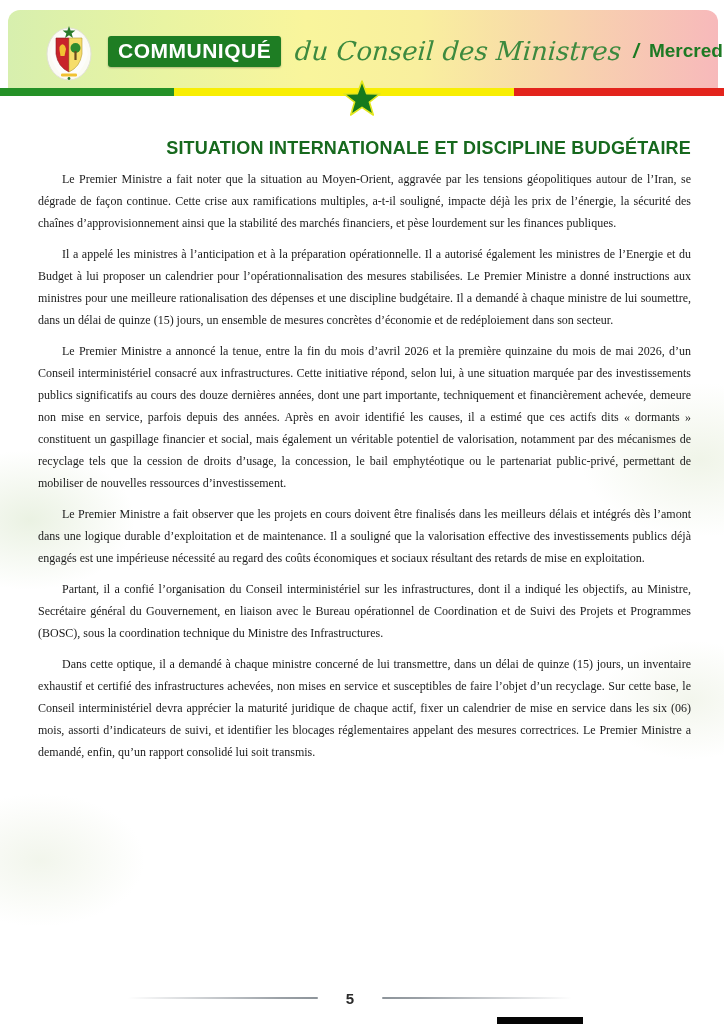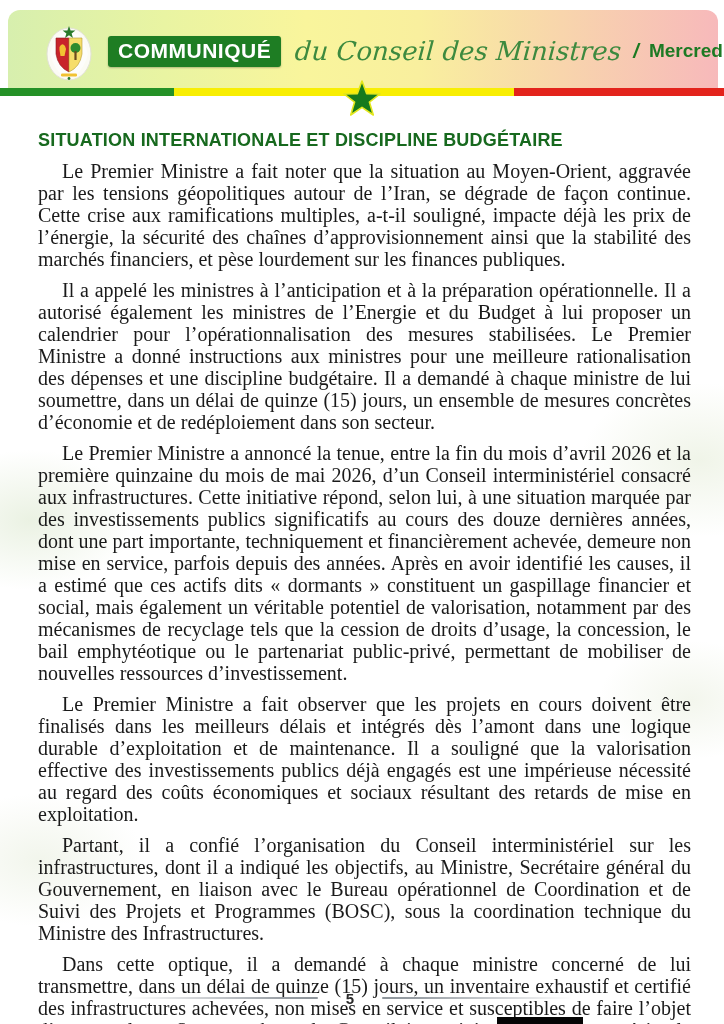--- a/index.html
+++ b/index.html
@@ -47,27 +47,27 @@
   .s-green{width:24%;background:#259127;}
   .s-yellow{width:47%;background:#f8ee04;}
   .s-red{flex:1;background:#e3231c;}
   .flag-star{position:absolute;left:343px;top:80px;width:38px;height:38px;}
   
   main{
     position:absolute;left:0;right:0;top:96px;
     padding:26px 33px 0 38px;box-sizing:border-box;
   }
   h2{
-    margin:8px 0 9px;text-align:left;color:#17691e;
+    margin:16px 0 9px;text-align:right;color:#17691e;
     font-family:"Liberation Sans","DejaVu Sans",sans-serif;
     font-size:18px;font-weight:bold;letter-spacing:.2px;line-height:1.15;
   }
   section + section h2{margin-top:16px;}
   p{
-    margin:0 0 9px;color:#1a1a1a;font-size:20px;line-height:22px;
+    margin:0 0 9px;color:#1a1a1a;font-size:12px;line-height:22px;
     text-align:justify;text-indent:24px;hyphens:auto;-webkit-hyphens:auto;
   }
   
   footer{
     position:absolute;left:0;right:0;top:988px;height:20px;
     display:flex;align-items:center;justify-content:center;gap:28px;
     transform:translateX(-12px);
   }
   .rule{height:2px;width:190px;border-radius:1px;}
   .rule.left{background:linear-gradient(90deg,rgba(154,160,166,0),#9aa0a6 80%,#8d949a);}

